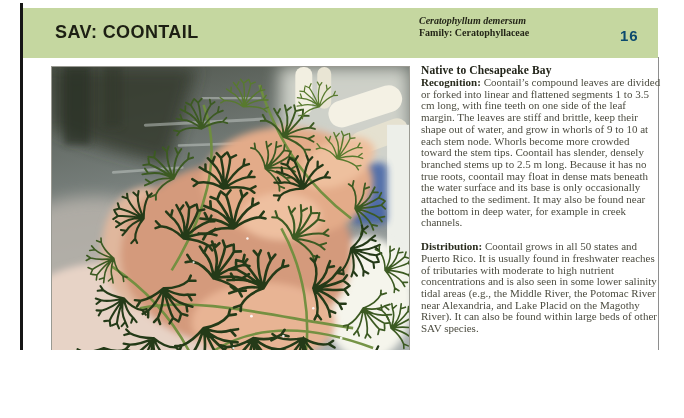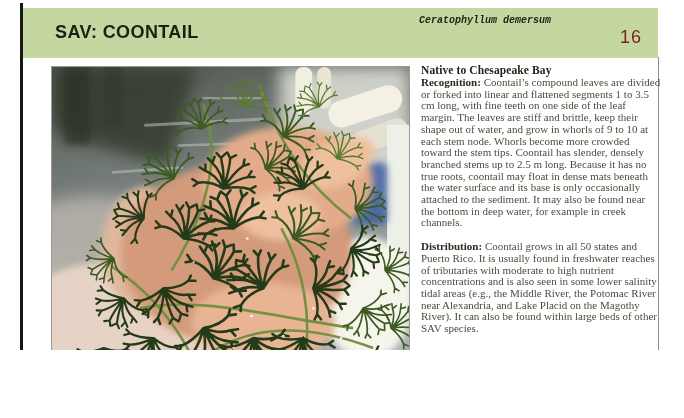--- a/index.html
+++ b/index.html
@@ -17,25 +17,25 @@
   .header-bar {
     position:absolute; left:23px; top:8px; width:635px; height:50px;
     background:#c5d7a0;
   }
   .title {
     position:absolute; left:32px; top:14px;
     font-family:"Liberation Sans", sans-serif;
     font-size:18px; font-weight:bold; letter-spacing:.4px; color:#1d1f13;
   }
   .species-block { position:absolute; left:396px; top:7px; line-height:11.5px; color:#242618; }
-  .species { font-size:10px; font-weight:bold; font-style:italic;font-family:Liberation Mono, monospace; }
+  .species { font-size:10px; font-weight:bold; font-style:italic; }
   .family  { font-size:10px; font-weight:bold; }
   .pagenum {
     position:absolute; left:597px; top:19px;
-    font-size:18px; font-weight:normal; color:#7f1d1d;
+    font-size:15px; font-weight:bold; color:#0c4a6e;
     font-family:"Liberation Sans", sans-serif; letter-spacing:1px;
   }
 
   
   .photo {
     position:absolute; left:51px; top:66px; width:359px; height:306px;
     border:1px solid #9a9a92; background:#7c8483;
   }
   .photo svg { display:block; width:100%; height:100%; }
 
@@ -57,20 +57,21 @@
 <div class="canvas">
 
   <div class="edge-left"></div>
   <div class="edge-bottom"></div>
   <div class="edge-right"></div>
 
   <header class="header-bar">
     <div class="title">SAV: COONTAIL</div>
     <div class="species-block">
       <div class="species">Ceratophyllum demersum</div>
+      <div class="family">Family: Ceratophyllaceae</div>
     </div>
     <div class="pagenum">16</div>
   </header>
 
   <figure class="photo">
     <svg viewBox="0 0 358 305" preserveAspectRatio="none">
       <defs>
         <linearGradient id="gWater" x1="0" y1="0" x2="0.25" y2="1">
           <stop offset="0" stop-color="#4f554c"></stop>
           <stop offset="0.45" stop-color="#7b8380"></stop>

